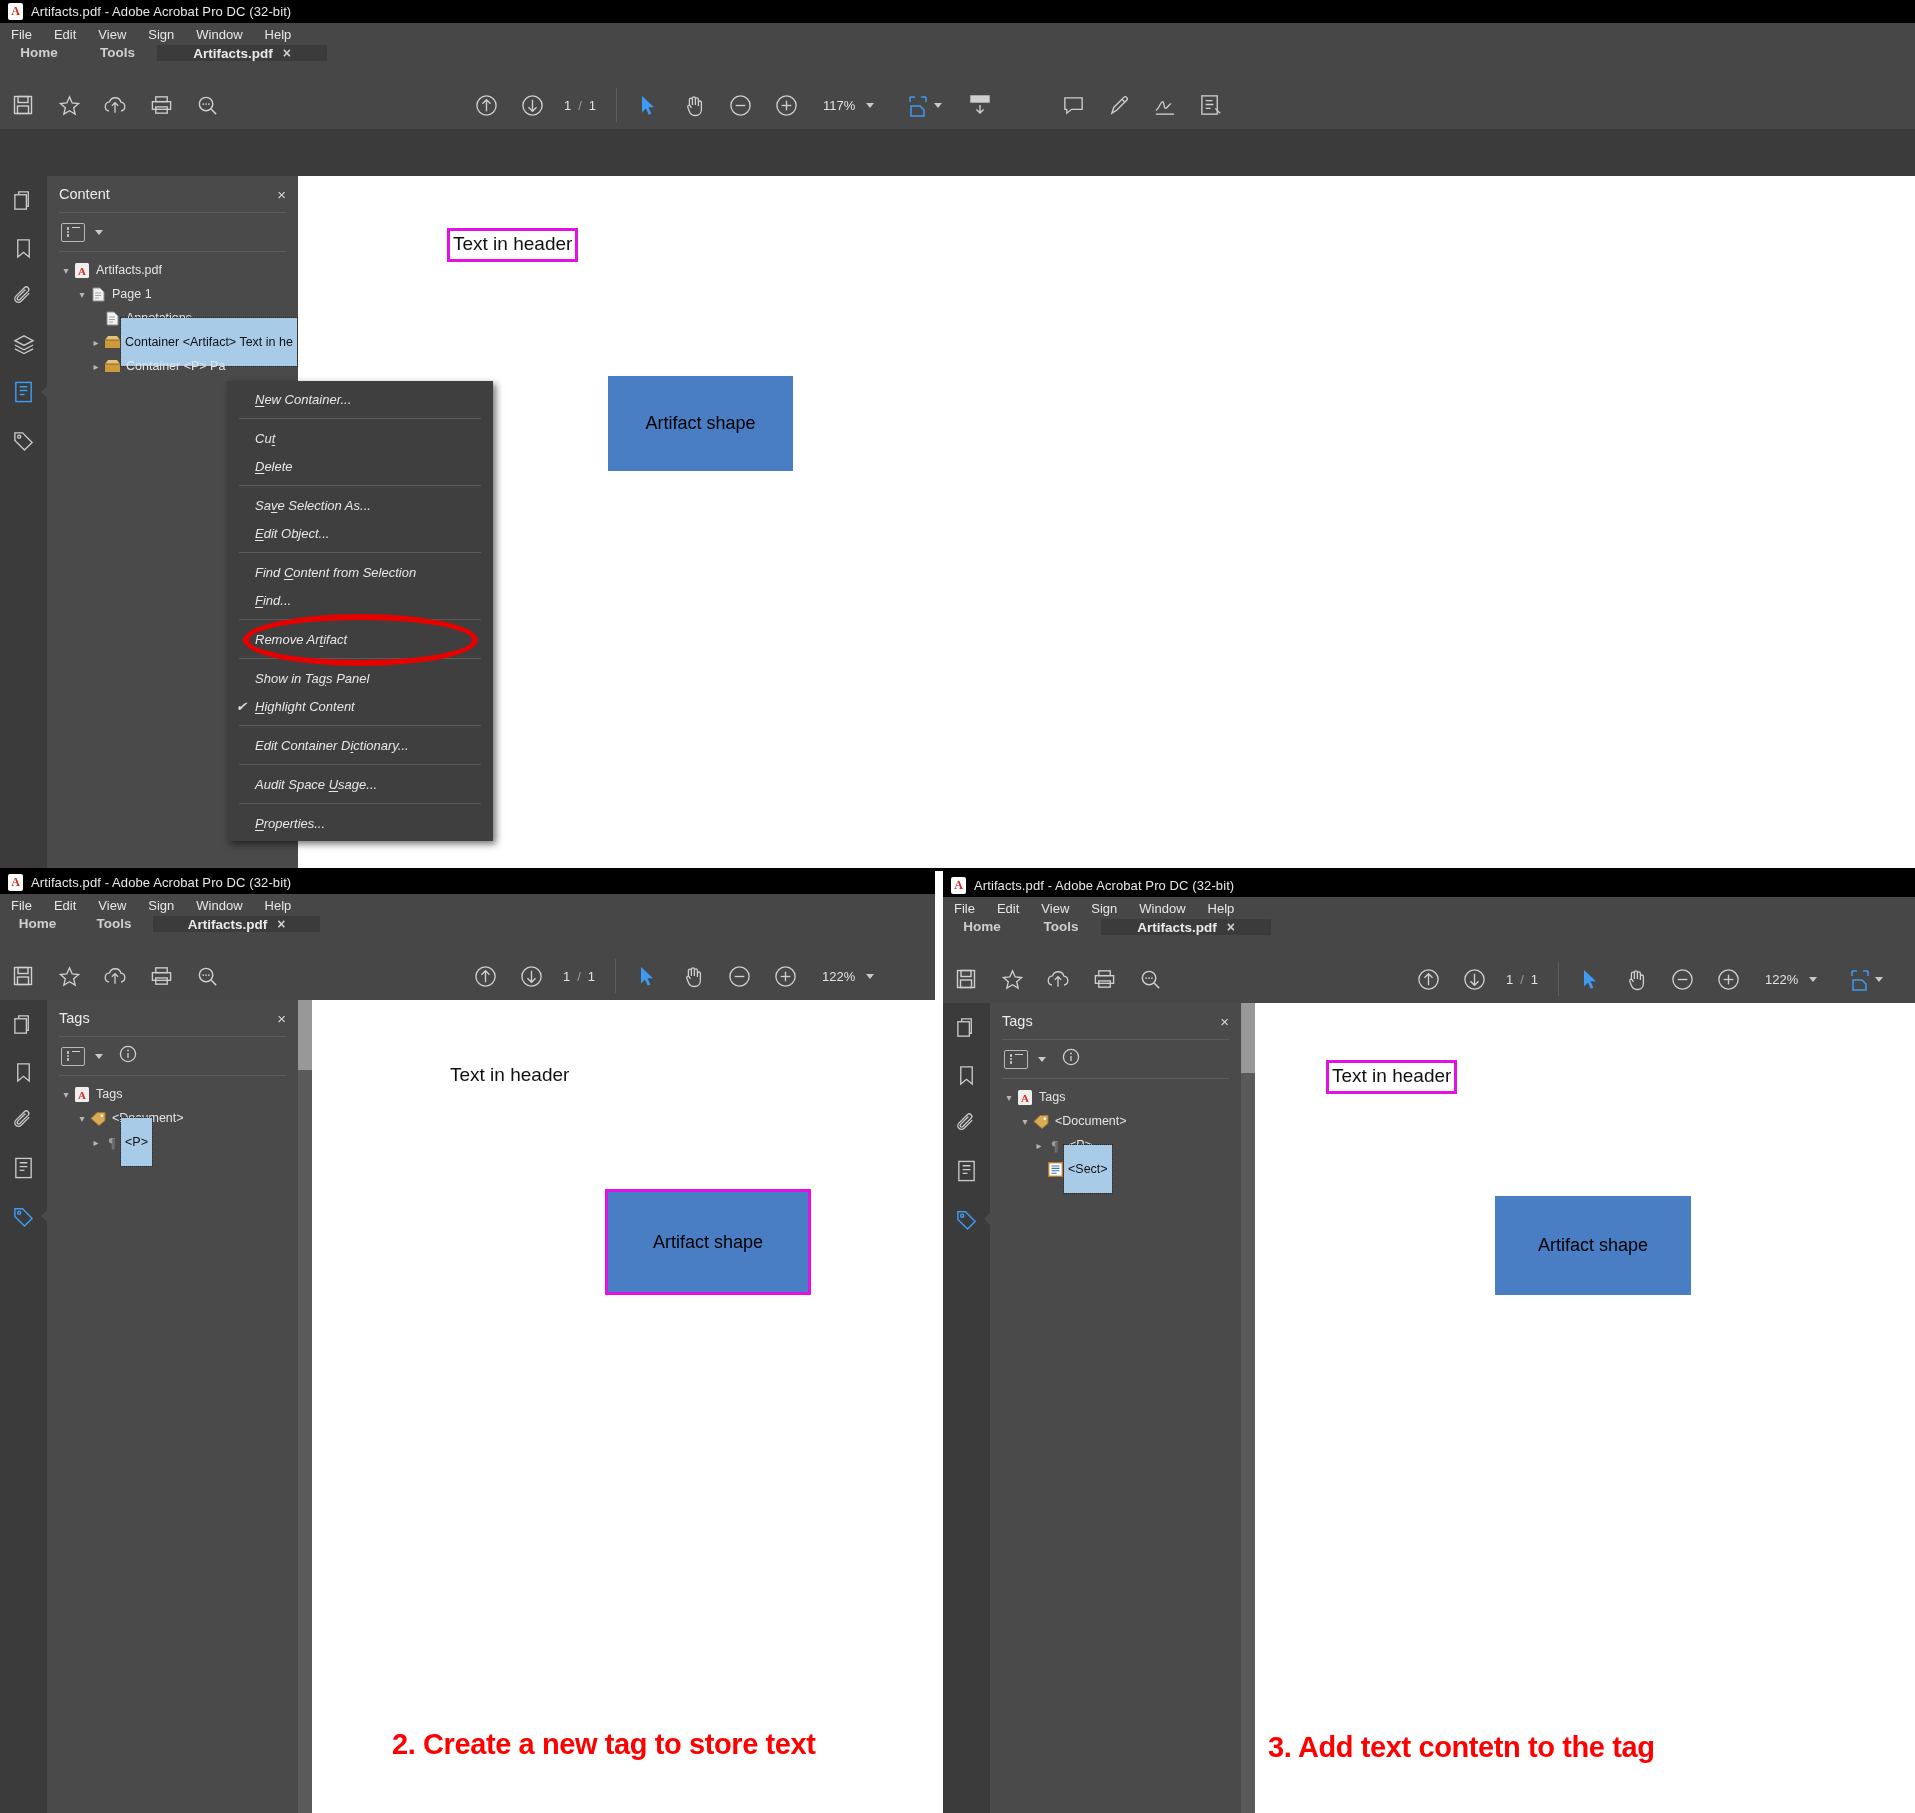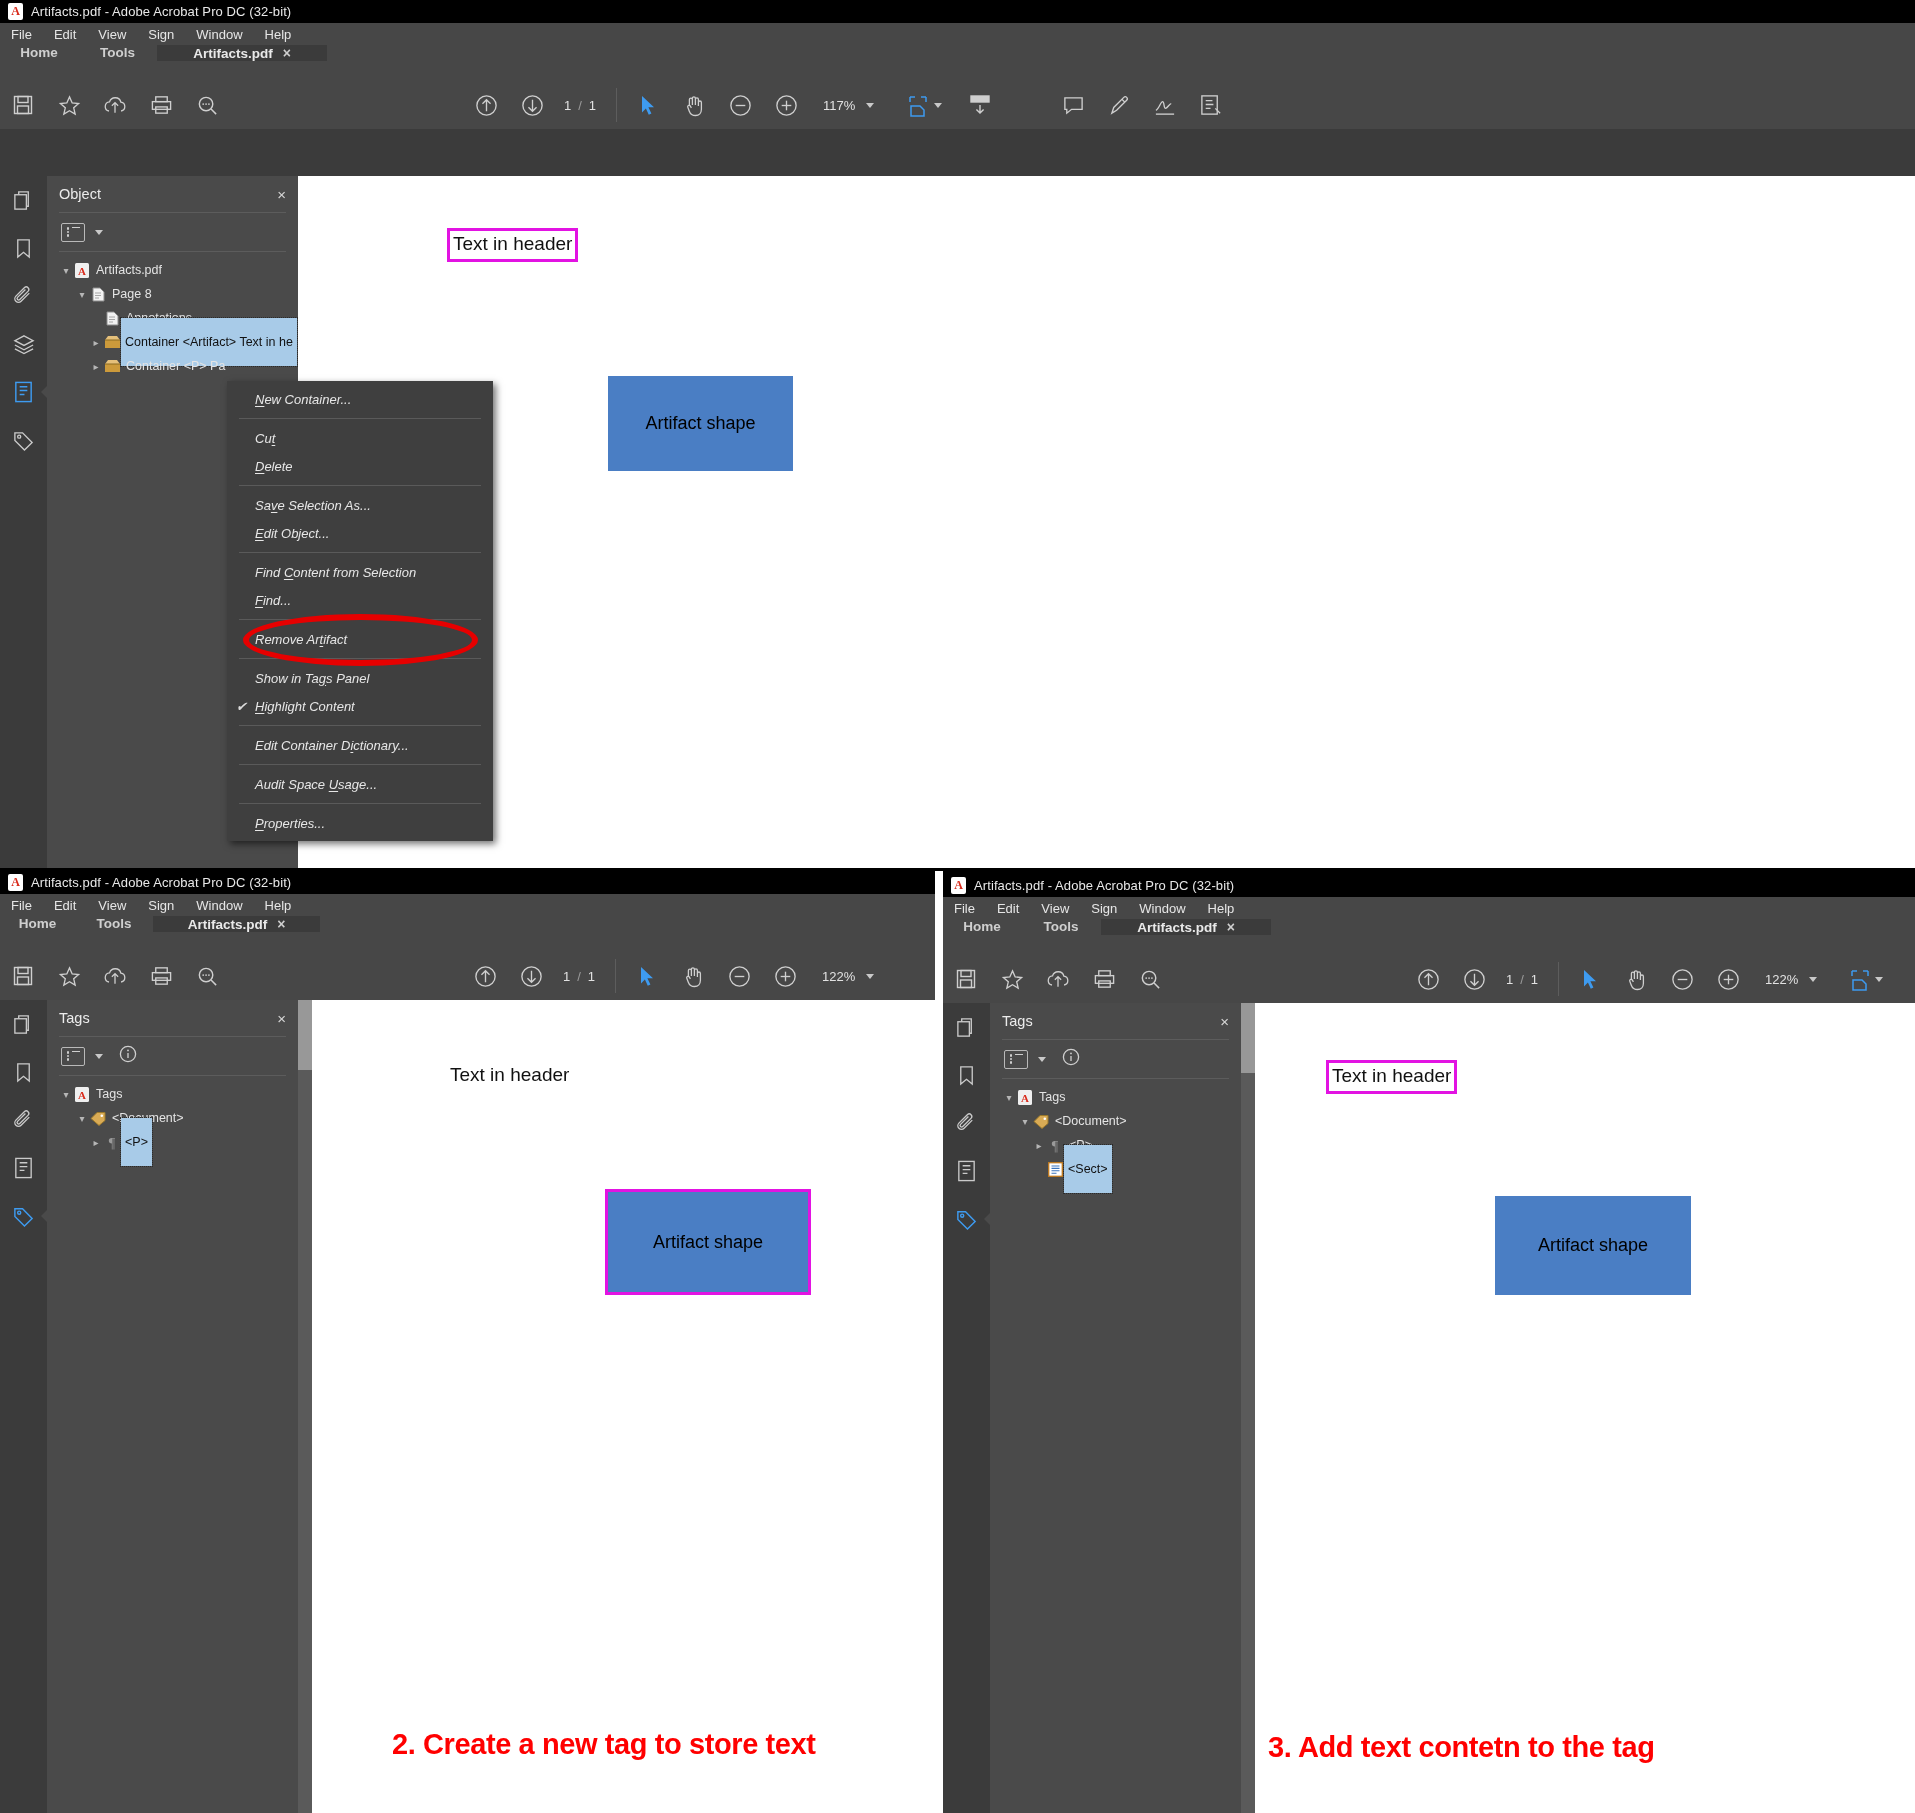--- a/index.html
+++ b/index.html
@@ -313,21 +313,21 @@
       <span class="rail-ico" style="height:48px;">
         <svg width="23" height="23" viewBox="0 0 24 24" fill="none" stroke="#cacaca" stroke-width="1.4">
             <path d="M3 12V4h8l10 10-8 8z"></path>
             <circle cx="7.5" cy="8" r="1.6"></circle>
           </svg>
       </span>
     </div>
 
     <div class="navpane" style="left:47px;top:176px;width:251px;height:692px;">
       <div class="np-head" style="height:36px;">
-        <span class="np-title">Object</span>
+        <span class="np-title">Content</span>
         <span class="np-close">×</span>
       </div>
       <div class="np-rule"></div>
       <div class="np-tools" style="height:38px;">
         <span class="optbtn">
           <span class="lines">
               <b></b>
               <b></b>
               <b></b>
               <i></i>
@@ -351,21 +351,21 @@
           <span class="tlabel">Artifacts.pdf</span>
         </div>
         <div class="tnode" style="padding-left:28px;">
           <span class="twist">▾</span>
           <span class="ticon">
             <svg width="13" height="15" viewBox="0 0 13 15">
                 <path d="M1 1h7l4 4v9H1z" fill="#f2f2f2" stroke="#8d8d8d"></path>
                 <path d="M3 6h6M3 8.5h6M3 11h4" stroke="#9c9c9c" stroke-width="0.9"></path>
               </svg>
           </span>
-          <span class="tlabel">Page 8</span>
+          <span class="tlabel">Page 1</span>
         </div>
         <div class="tnode" style="padding-left:56px;">
           <span class="ticon">
             <svg width="13" height="15" viewBox="0 0 13 15">
                 <path d="M1 1h7l4 4v9H1z" fill="#f2f2f2" stroke="#8d8d8d"></path>
                 <path d="M3 6h6M3 8.5h6M3 11h4" stroke="#9c9c9c" stroke-width="0.9"></path>
               </svg>
           </span>
           <span class="tlabel">Annotations</span>
         </div>

